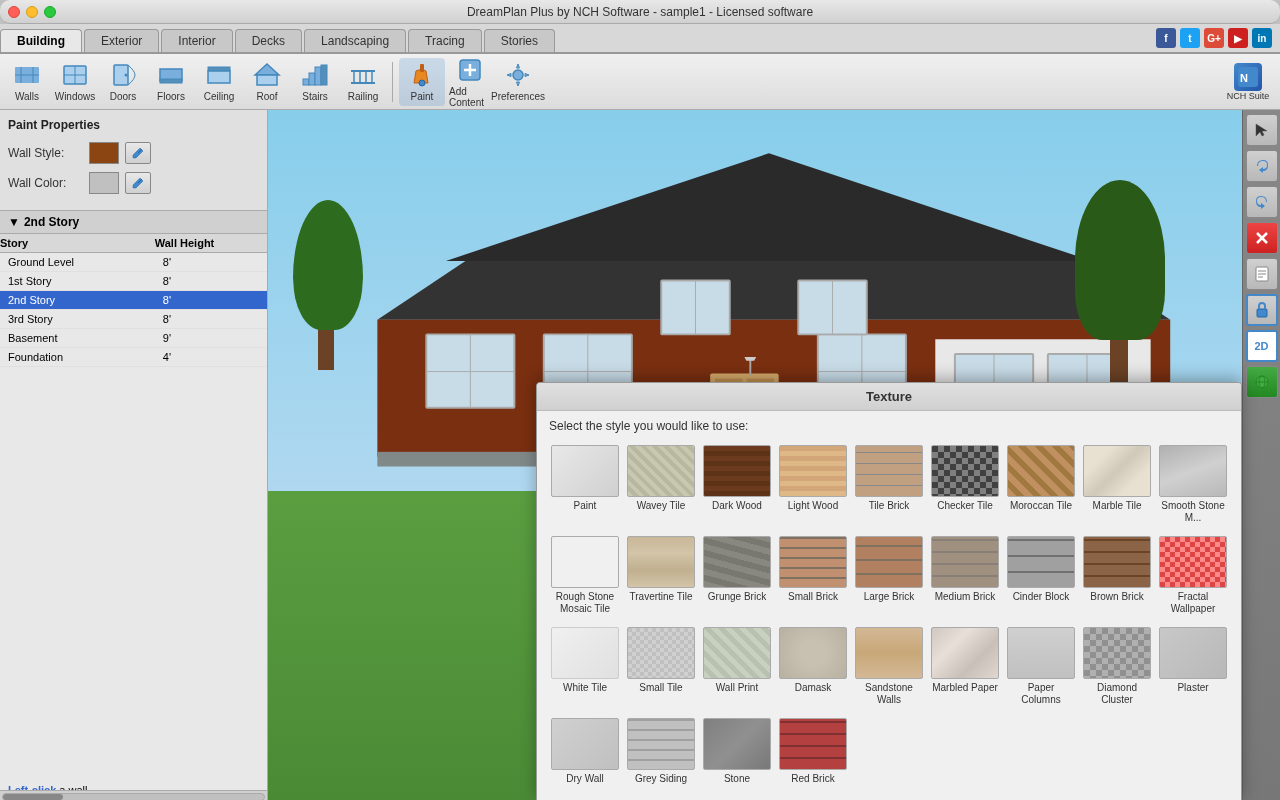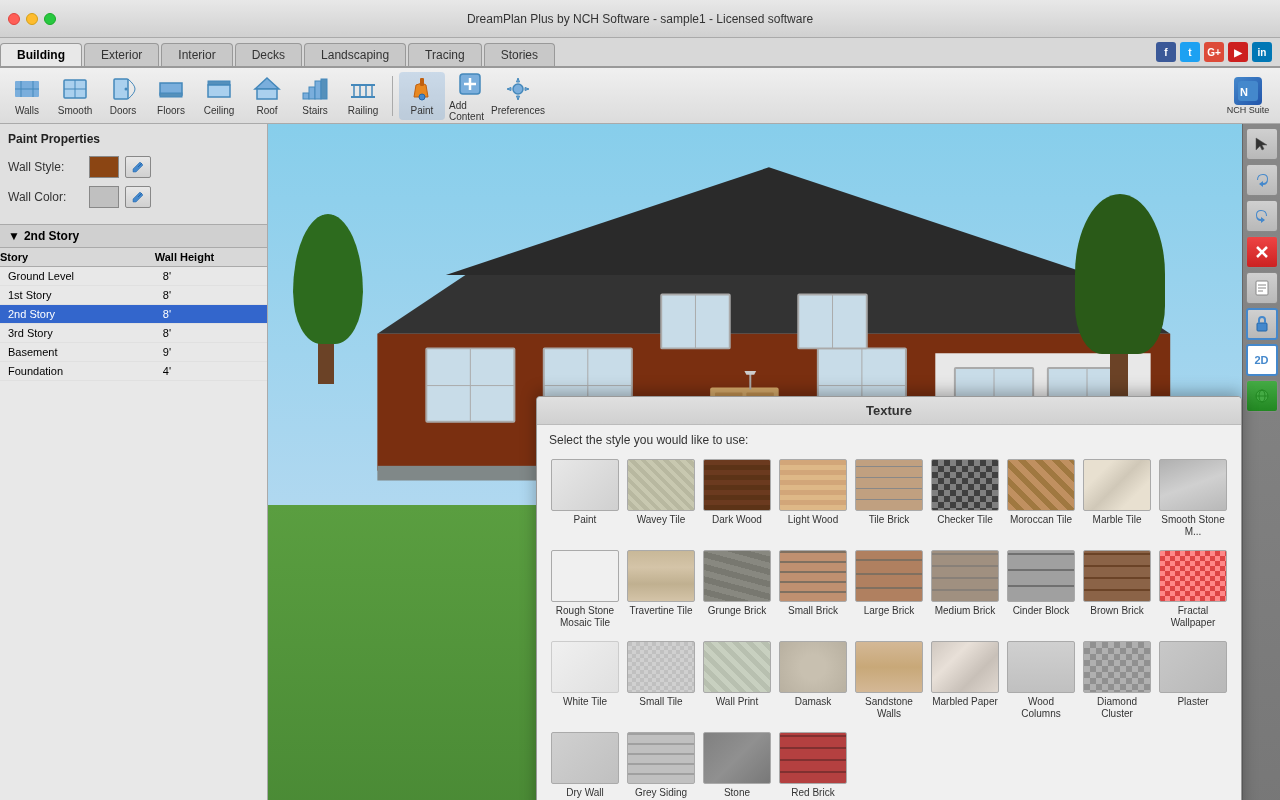--- a/index.html
+++ b/index.html
@@ -1,28 +1,29 @@
 <!DOCTYPE html>
 <html><head>
   <meta charset="utf-8">
   <style>
     * { box-sizing: border-box; margin: 0; padding: 0; }
     body { font-family: 'Arial', sans-serif; font-size: 12px; background: #c0c0c0; width: 1280px; height: 800px; overflow: hidden; position: relative; }
 
     
     #title-bar {
-      height: 38px;
+      height: 24px;
       background: linear-gradient(to bottom, #e8e8e8, #d0d0d0);
       display: flex;
       align-items: center;
       justify-content: center;
       font-size: 12px;
       color: #333;
       border-bottom: 1px solid #aaa;
       position: relative;
+      border-radius: 10px;
     }
     #title-bar .traffic-lights {
       position: absolute;
       left: 8px;
       display: flex;
       gap: 6px;
     }
     .traffic-light {
       width: 12px; height: 12px; border-radius: 50%;
     }
@@ -429,21 +430,21 @@
     <span>Walls</span>
   </div>
   <div class="tool-btn">
     <div class="tool-icon">
       <svg width="28" height="28" viewBox="0 0 28 28">
           <rect x="3" y="5" width="22" height="18" fill="#aad0ee" stroke="#4488bb" stroke-width="1.5" rx="1"></rect>
           <line x1="14" y1="5" x2="14" y2="23" stroke="#4488bb" stroke-width="1"></line>
           <line x1="3" y1="14" x2="25" y2="14" stroke="#4488bb" stroke-width="1"></line>
         </svg>
     </div>
-    <span>Smooth</span>
+    <span>Windows</span>
   </div>
   <div class="tool-btn">
     <div class="tool-icon">
       <svg width="28" height="28" viewBox="0 0 28 28">
           <rect x="5" y="4" width="14" height="20" fill="#aad0ee" stroke="#4488bb" stroke-width="1.5" rx="1"></rect>
           <path d="M19 4 Q26 10 26 14 Q26 18 19 24" fill="none" stroke="#4488bb" stroke-width="1"></path>
           <circle cx="17" cy="14" r="1.5" fill="#4488bb"></circle>
         </svg>
     </div>
     <span>Doors</span>
@@ -850,21 +851,21 @@
           <div class="texture-item">
             <div class="texture-thumb tex-sandstone"></div>
             <div class="texture-label">Sandstone Walls</div>
           </div>
           <div class="texture-item">
             <div class="texture-thumb tex-marbled"></div>
             <div class="texture-label">Marbled Paper</div>
           </div>
           <div class="texture-item">
             <div class="texture-thumb tex-leaf"></div>
-            <div class="texture-label">Wood Columns</div>
+            <div class="texture-label">Paper Columns</div>
           </div>
           <div class="texture-item">
             <div class="texture-thumb tex-diamond"></div>
             <div class="texture-label">Diamond Cluster</div>
           </div>
           <div class="texture-item">
             <div class="texture-thumb tex-plaster"></div>
             <div class="texture-label">Plaster</div>
           </div>
           <div class="texture-item">

